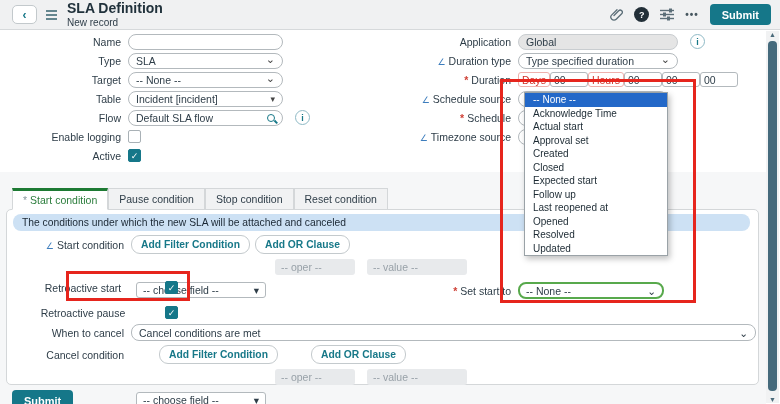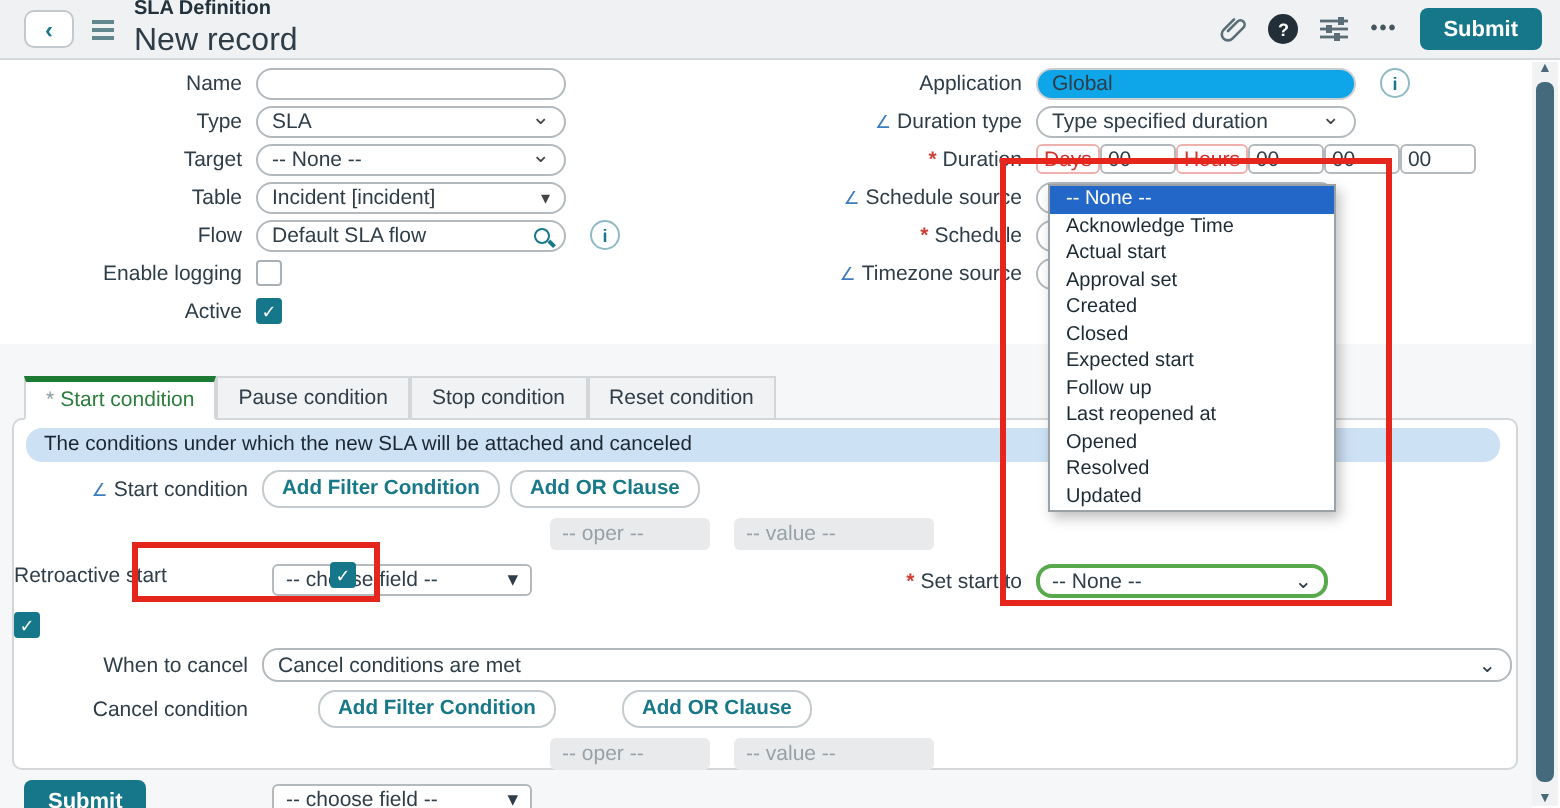--- a/index.html
+++ b/index.html
@@ -9,22 +9,22 @@
     font-family:"Liberation Sans", sans-serif; font-size:10.5px; color:#2e3d48;
   }
   
   .header { position:absolute; top:0; left:0; width:780px; height:30px;
     background:#f0f1f2; border-bottom:1px solid #d6d9db; display:flex; align-items:center; z-index:10; }
   .back-btn { margin-left:12px; width:25px; height:19px; background:#fff; border:1px solid #c3c9cc;
     border-radius:5px; color:#177888; font-size:12px; font-weight:bold; display:flex; align-items:center; justify-content:center; cursor:pointer; }
   .hamburger { margin-left:9px; display:flex; flex-direction:column; gap:2px; cursor:pointer; }
   .hamburger i { display:block; width:11px; height:2px; background:#64868f; }
   .titles { margin-left:10px; line-height:1.2; }
-  .titles .t1 { font-weight:bold; font-size:10px; color:#21323c; }
-  .titles .t2 { font-size:16px; color:#2e3d48; }
+  .titles .t1 { font-weight:bold; font-size:14px; color:#21323c; }
+  .titles .t2 { font-size:10px; color:#2e3d48; }
   .hdr-right { margin-left:auto; display:flex; align-items:center; gap:11px; margin-right:9px; }
   .help-circle { width:15px; height:15px; border-radius:50%; background:#222f38; color:#fff;
     font-size:9px; font-weight:bold; display:flex; align-items:center; justify-content:center; cursor:pointer; }
   .more-dots { color:#46565f; font-size:10px; letter-spacing:1px; font-weight:bold; cursor:pointer; }
   .btn-submit { background:#157789; color:#fff; border:none; border-radius:4px; height:21px;
     padding:0 12px; font-family:inherit; font-size:11px; font-weight:bold; cursor:pointer; }
   
   .col { position:absolute; top:32px; }
   .col-left { left:0; width:390px; }
   .col-right { left:390px; width:378px; }
@@ -33,21 +33,21 @@
   .req { color:#cf4036; font-weight:bold; margin-right:3px; }
   .angle { color:#3d7dbd; font-size:9px; margin-right:3px; }
   .tinput, .sel, .ro { height:16px; border:1px solid #b3b9bd; border-radius:8px; background:#fff;
     padding:0 7px; font-size:10.5px; color:#2e3d48; display:flex; align-items:center; }
   .tinput { width:155px; }
   input.raw { border:none; outline:none; width:100%; font-family:inherit; font-size:10.5px; background:transparent; }
   .sel { width:155px; justify-content:space-between; cursor:pointer; }
   .sel .chev { color:#444; font-size:9px; line-height:0; margin-left:4px; }
   .sel .chev-thin { color:#444; font-size:11px; line-height:0; margin-top:-4px; margin-left:4px; }
   .w160 { width:160px; }
-  .ro { width:160px; background:#0ea5e9; border-color:#c9cdd0; }
+  .ro { width:160px; background:#e5e5e5; border-color:#c9cdd0; }
   .flow-box { width:155px; }
   .mag { position:relative; width:8px; height:8px; border:1.5px solid #177888; border-radius:50%; flex:none; margin-left:auto; }
   .mag::after { content:""; position:absolute; width:4px; height:1.5px; background:#177888;
     transform:rotate(45deg); right:-4px; bottom:-2px; }
   .info-btn { width:15px; height:15px; border-radius:50%; border:1px solid #8fbac6; color:#177888;
     font-size:9px; font-weight:bold; display:flex; align-items:center; justify-content:center;
     margin-left:12px; cursor:pointer; background:#fff; }
   .cb { width:13px; height:13px; border:1px solid #a9b1b6; border-radius:2px; background:#fff;
     display:flex; align-items:center; justify-content:center; cursor:pointer; flex:none; }
   .cb.checked { background:#157789; border-color:#157789; color:#fff; font-size:9px; }
@@ -80,21 +80,21 @@
   .crow { position:absolute; display:flex; align-items:center; height:19px; left:0; }
   .clabel { width:124px; text-align:right; padding-right:7px; flex:none; white-space:nowrap; }
   .btn-cond { height:19px; border:1px solid #c4cacd; border-radius:9px; background:#fff; color:#177888;
     font-family:inherit; font-weight:bold; font-size:10.3px; padding:0 9px; margin-right:5px; cursor:pointer; }
   .sel-field { width:130px; height:16px; border:1px solid #b3b9bd; border-radius:3px; background:#fff;
     display:flex; align-items:center; justify-content:space-between; padding:0 6px; cursor:pointer;margin-top:46px; }
   .grey-box { height:16px; background:#e8eaec; border-radius:3px; color:#98a1a8; padding:0 6px;
     display:flex; align-items:center; }
   .oper { width:80px; margin-left:9px; }
   .valbox { width:100px; margin-left:12px; }
-  .rlabel { width:158px; text-align:left; padding-right:6px; flex:none; }
+  .rlabel { width:158px; text-align:center; padding-right:6px; flex:none; }
   .sel-wide { width:625px; height:17px; border:1px solid #b3b9bd; border-radius:8px; background:#fff;
     display:flex; align-items:center; justify-content:space-between; padding:0 7px; cursor:pointer; }
   .footer-submit { position:absolute; top:390px; left:12px; z-index:8; }
   
   .annot { position:absolute; border:3px solid #e6251d; z-index:50; pointer-events:none; }
   .annot1 { left:66px; top:271px; width:124px; height:30px; }
   .annot2 { left:500px; top:79px; width:196px; height:224px; }
   
   .scrollbar { position:absolute; right:1px; top:31px; width:13px; height:372px; background:#f1f2f3; z-index:20; }
   .sb-arrow { position:absolute; left:0; width:13px; text-align:center; font-size:7px; color:#4a6a7a; cursor:pointer; }
@@ -302,20 +302,21 @@
   </div>
 
   <div class="crow" style="top:68px;">
     <div class="rlabel">Retroactive start</div>
     <span class="cb checked">
         <span>✓</span>
       </span>
   </div>
 
   <div class="crow" style="top:93px;">
+    <div class="rlabel">Retroactive pause</div>
     <span class="cb checked">
         <span>✓</span>
       </span>
   </div>
 
   <div class="crow" style="top:113px;">
     <div class="clabel">When to cancel</div>
     <div class="sel-wide">
         <span>Cancel conditions are met</span>
         <span class="chev-thin">⌄</span>

